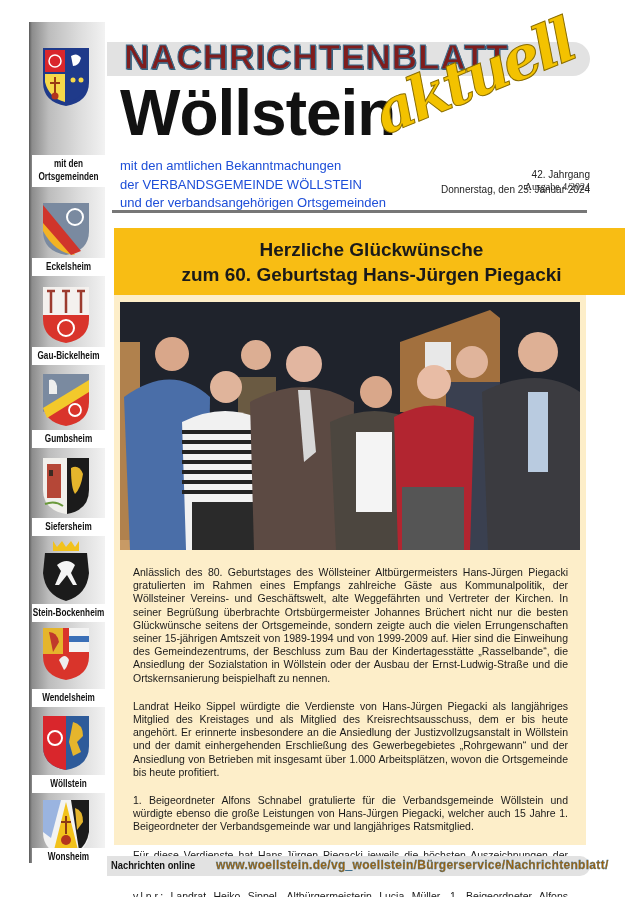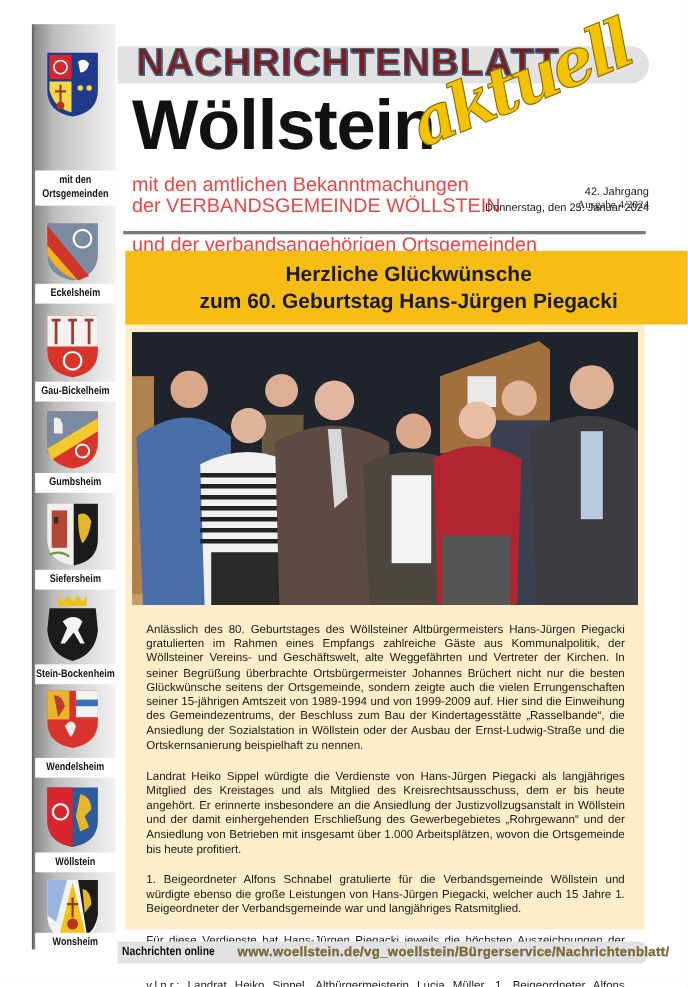--- a/index.html
+++ b/index.html
@@ -13,21 +13,21 @@
     font-family:"Liberation Sans", sans-serif; font-size:10px; font-weight:bold; transform:scaleX(0.82); transform-origin:left center; width:89px; color:#111; line-height:18px; height:18px; }
   .side-label.two { line-height:13px; height:30px; padding-top:2px; }
 
   
   .title-bar { position:absolute; left:107px; top:42px; width:483px; height:34px; background:#e2e2e2; border-radius:0 17px 17px 0; }
   .nb-title { position:absolute; left:124px; top:37px; font-family:"Liberation Sans", sans-serif; font-weight:900; font-size:35px; letter-spacing:1px;
     color:#7f1d1d; -webkit-text-stroke:1px #3d6f8f; text-shadow:1px 1px 0 #2d5570; }
   .wollstein { position:absolute; left:120px; top:76px; font-family:"Liberation Sans", sans-serif; font-weight:bold; font-size:64px; color:#111; letter-spacing:-1px; }
   .aktuell { position:absolute; left:390px; top:78px; font-family:"DejaVu Serif", serif; font-style:italic; font-weight:bold; font-size:60px; color:#f3c200;
     -webkit-text-stroke:1px #8a6d00; transform:rotate(-22deg); transform-origin:left bottom; letter-spacing:-4px; }
-  .subline { position:absolute; left:120px; font-size:18px; color:#ef4444; }
+  .subline { position:absolute; left:120px; font-size:13px; color:#1d4ed8; }
   .meta { position:absolute; right:35px; font-size:10px; color:#222; }
   .header-rule { position:absolute; left:112px; top:210px; width:475px; height:3px; background:#777; }
 
   
   .article { position:absolute; left:114px; top:230px; width:472px; height:615px; background:#fdeec9; }
   .headline-box { position:absolute; left:114px; top:228px; width:515px; height:67px; background:#f8bd14; text-align:center; }
   .headline-box div { font-weight:bold; font-size:19px; color:#1a1a1a; line-height:25px; }
   .photo { position:absolute; left:120px; top:302px; width:460px; height:248px; background:#1d2129; overflow:hidden; }
   .body-text { position:absolute; left:118px; top:551px; width:465px; font-size:10.5px; line-height:13.2px; color:#1a1a1a; text-align:justify; }
   .body-text p { margin:15px; }
@@ -134,21 +134,21 @@
   <div class="side-label" style="top:826px;">Wonsheim</div>
 </div>
 
 <div class="title-bar"></div>
 <div class="nb-title">NACHRICHTENBLATT</div>
 <div class="wollstein">Wöllstein</div>
 <div class="aktuell">aktuell</div>
 
 <div class="subline" style="top:158px;">mit den amtlichen  Bekanntmachungen</div>
 <div class="subline" style="top:177px;">der VERBANDSGEMEINDE WÖLLSTEIN</div>
-<div class="subline" style="top:212px;">und der verbandsangehörigen Ortsgemeinden</div>
+<div class="subline" style="top:195px;">und der verbandsangehörigen Ortsgemeinden</div>
 
 <div class="meta" style="top:169px;">42. Jahrgang</div>
 <div class="meta" style="top:184px;">Donnerstag, den 25. Januar 2024</div>
 <div class="meta" style="top:181px;font-family:Liberation Serif, serif;">Ausgabe 4/2024</div>
 <div class="header-rule"></div>
 
 <div class="article"></div>
 <div class="headline-box">
   <div style="margin-top:9px;">Herzliche Glückwünsche</div>
   <div>zum 60. Geburtstag Hans-Jürgen Piegacki</div>

